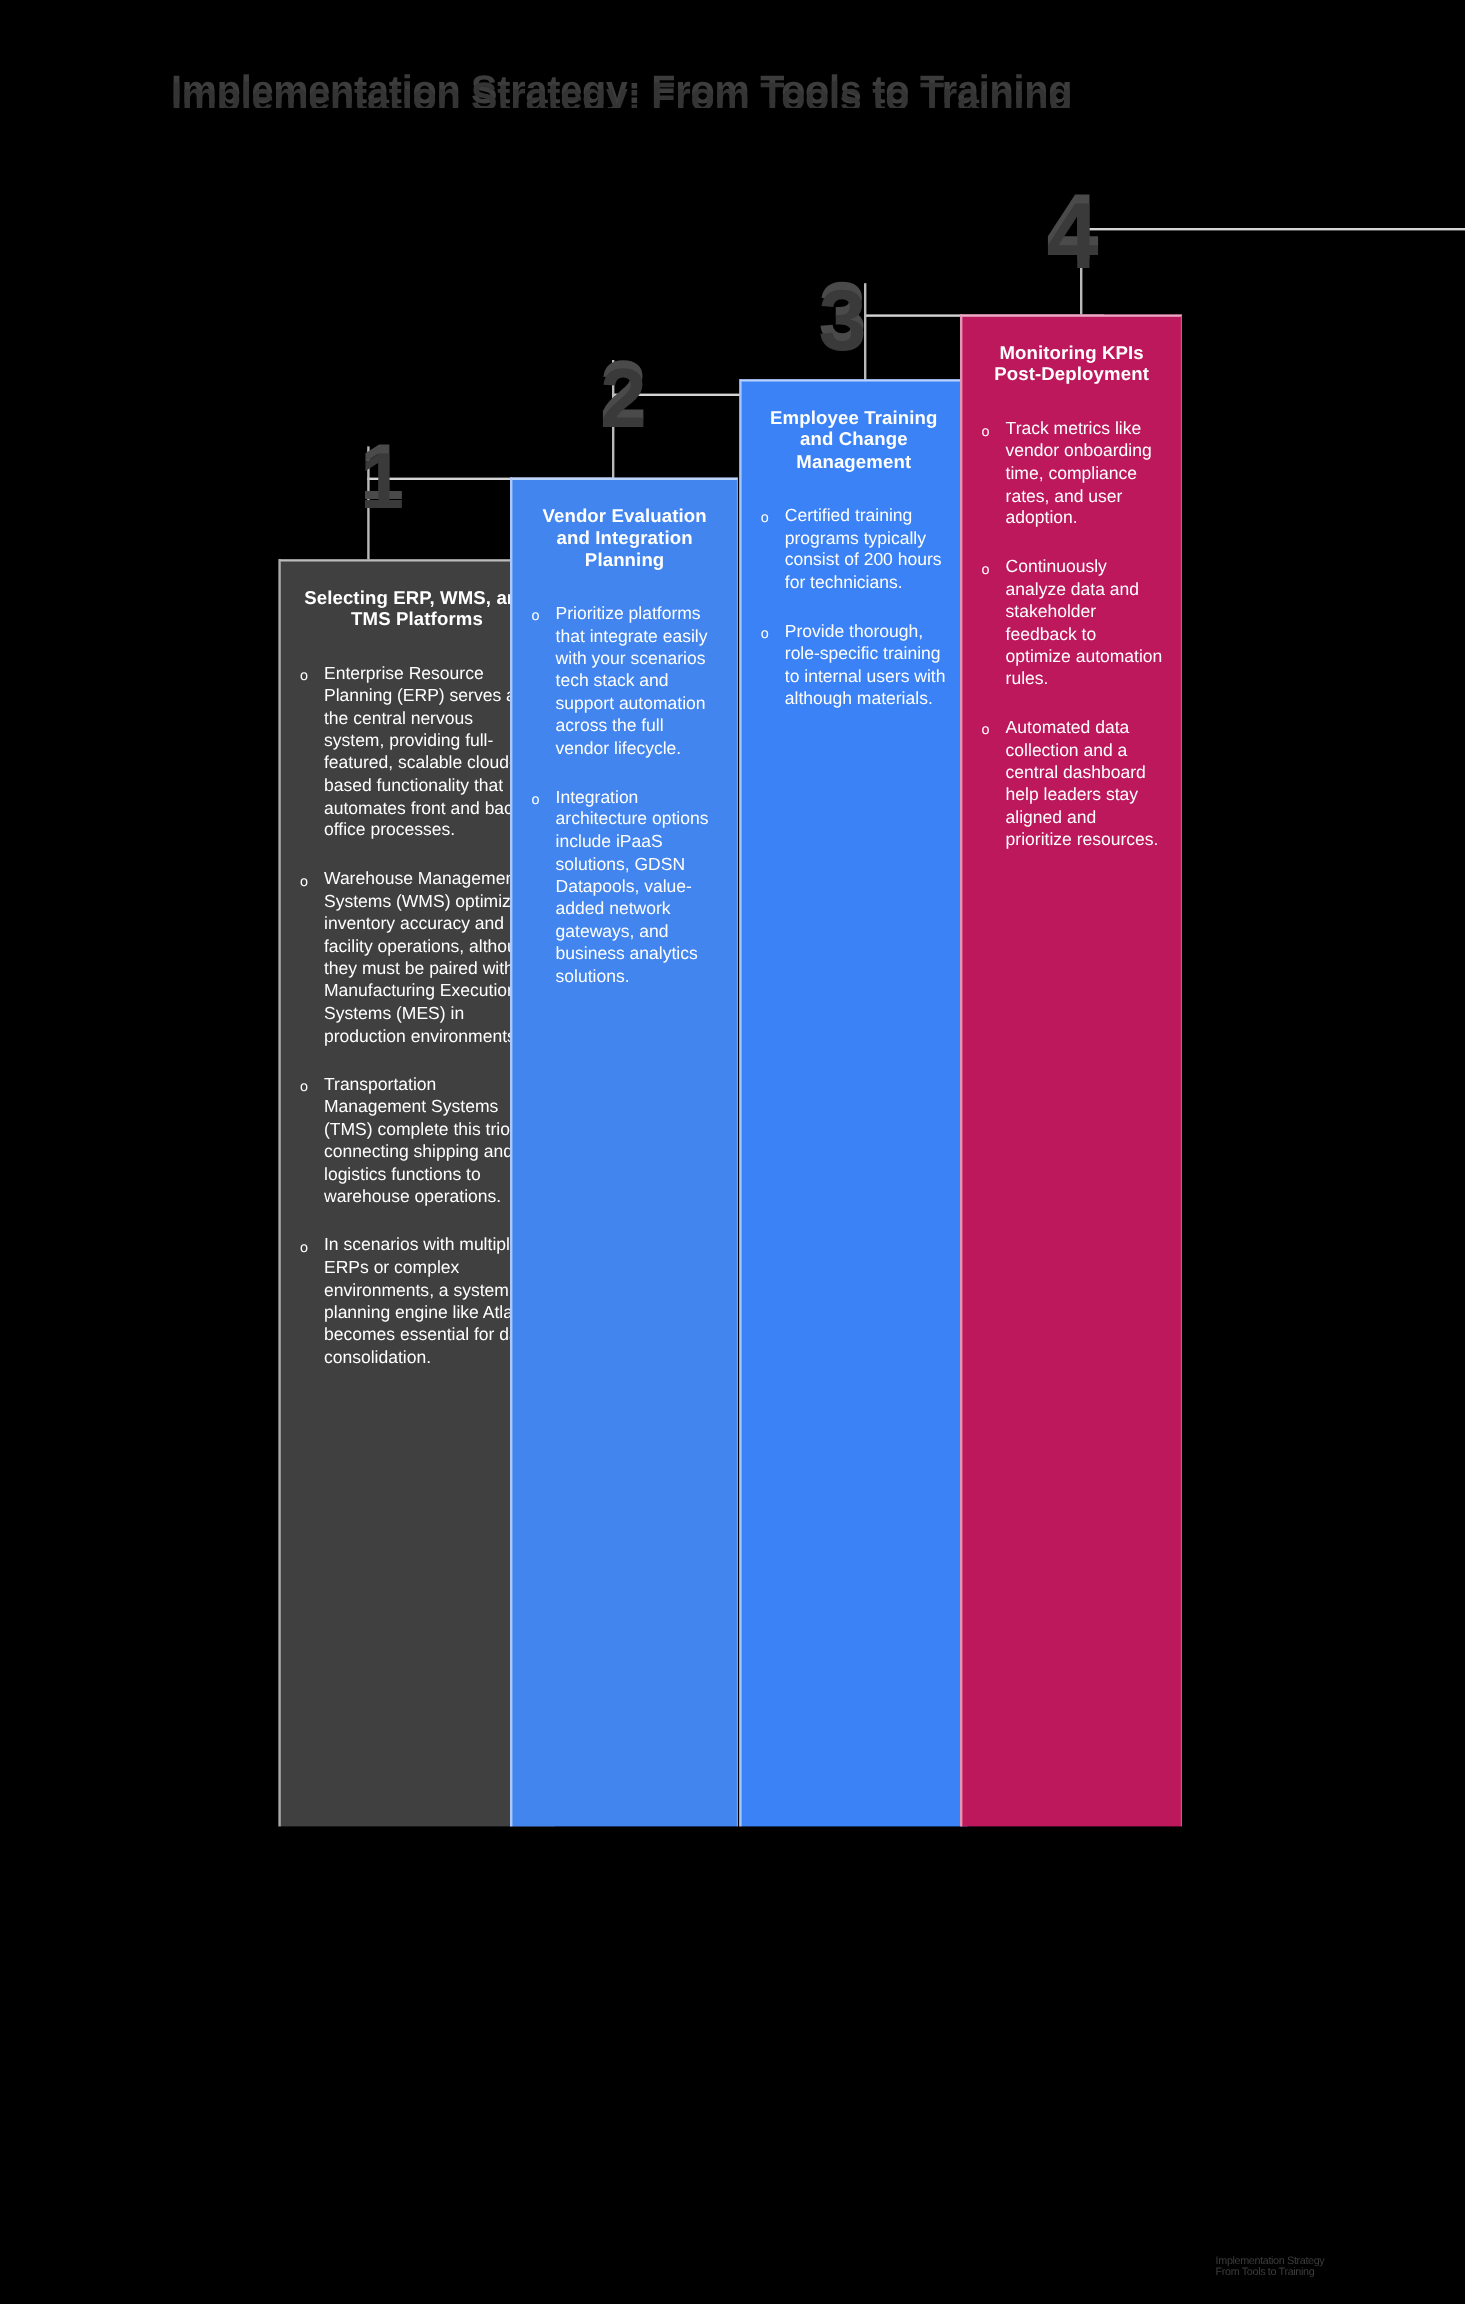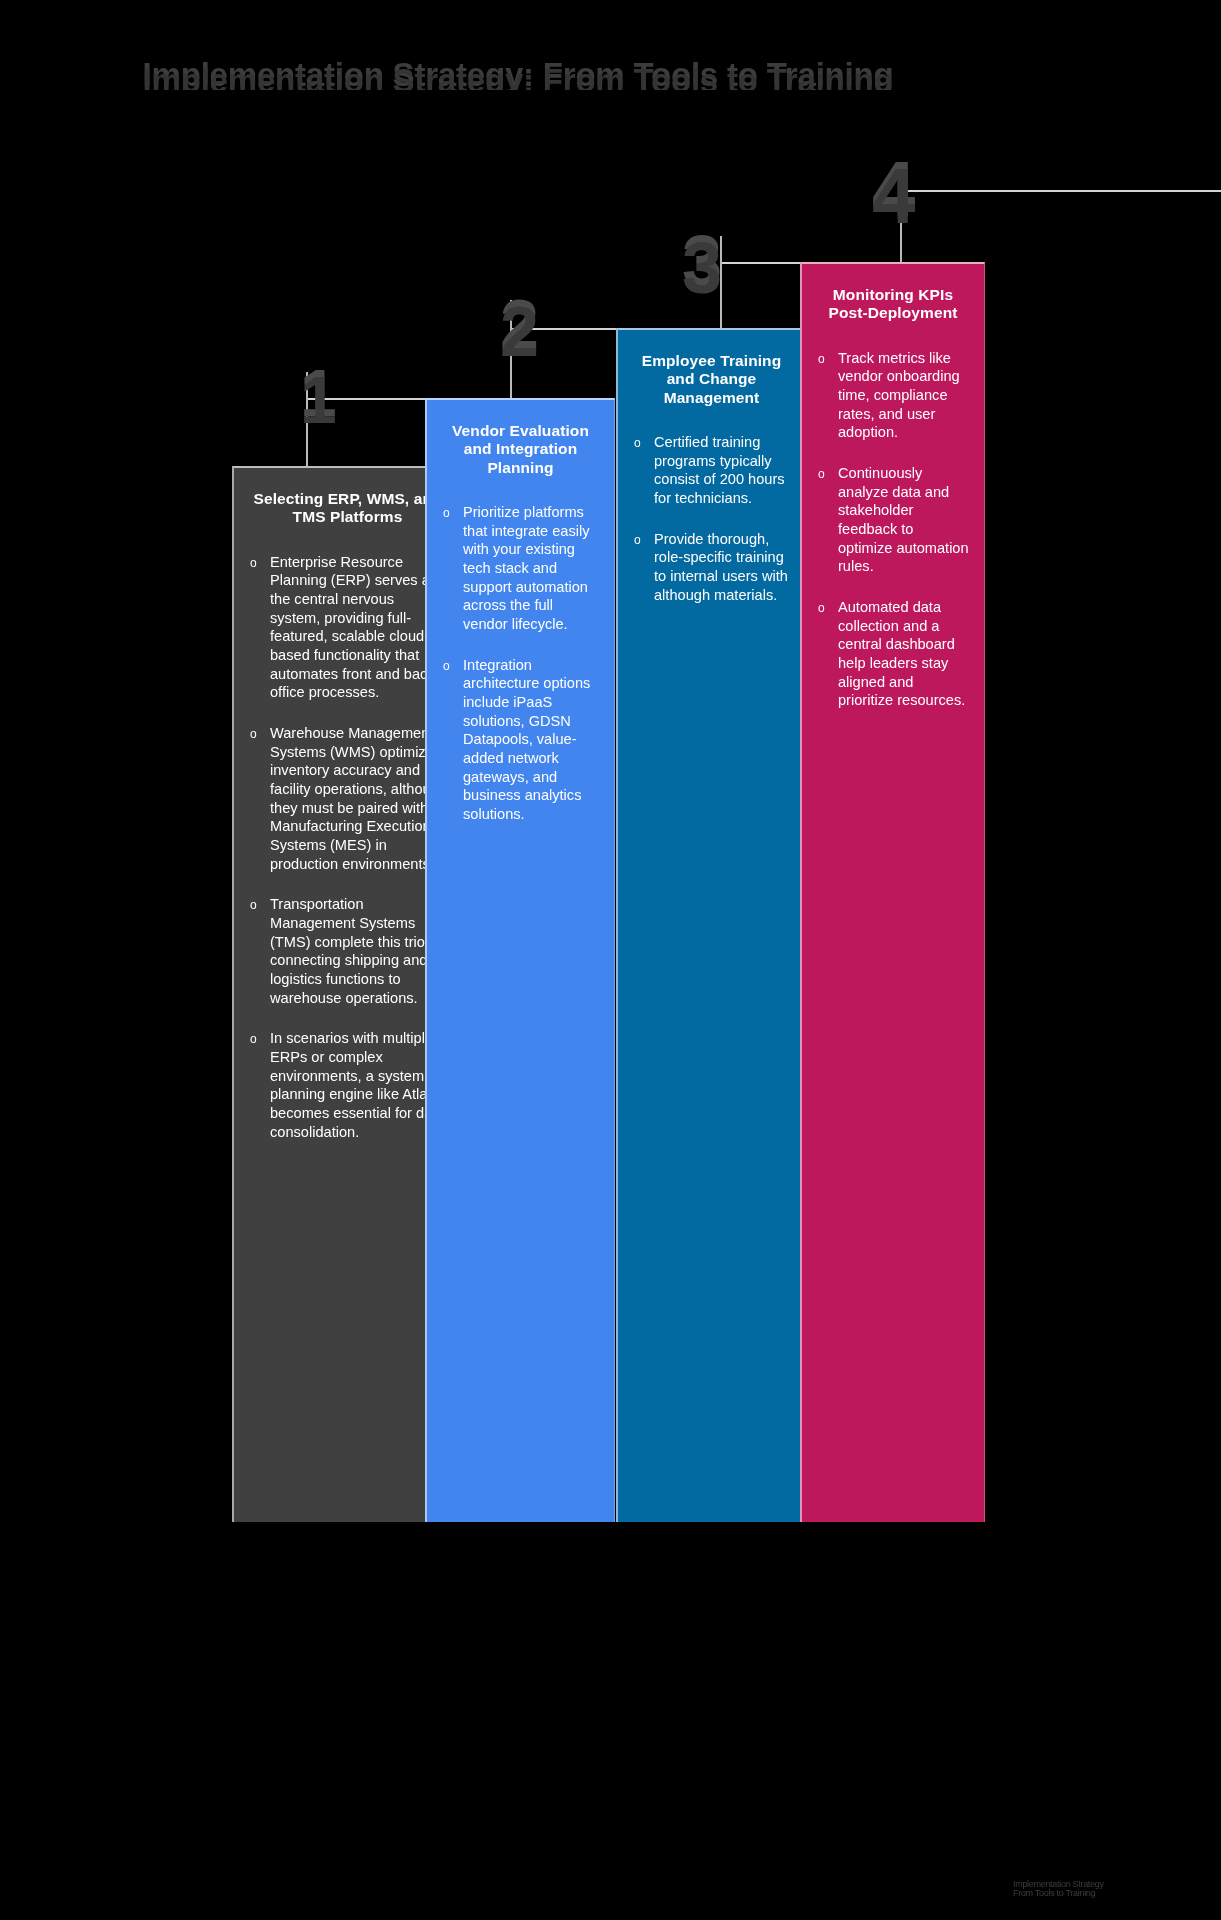--- a/index.html
+++ b/index.html
@@ -198,30 +198,30 @@
         <span>In scenarios with multiple ERPs or complex environments, a system planning engine like Atlas becomes essential for data consolidation.</span>
       </li>
     </ul>
   </div>
 
   <div class="col" style="left:425px; width:190px; top:398px; background:#4285ef;">
     <div class="col-title">Vendor Evaluation and Integration Planning</div>
     <ul class="col-list">
       <li>
         <span class="bullet-o">o</span>
-        <span>Prioritize platforms that integrate easily with your existing tech stack and support automation across the full vendor lifecycle.</span>
+        <span>Prioritize platforms that integrate easily with your scenarios tech stack and support automation across the full vendor lifecycle.</span>
       </li>
       <li>
         <span class="bullet-o">o</span>
         <span>Integration architecture options include iPaaS solutions, GDSN Datapools, value-added network gateways, and business analytics solutions.</span>
       </li>
     </ul>
   </div>
 
-  <div class="col" style="left:616px; width:190px; top:328px; background:#0369a1;">
+  <div class="col" style="left:616px; width:190px; top:316px; background:#3b82f6;">
     <div class="col-title">Employee Training and Change Management</div>
     <ul class="col-list">
       <li>
         <span class="bullet-o">o</span>
         <span>Certified training programs typically consist of 200 hours for technicians.</span>
       </li>
       <li>
         <span class="bullet-o">o</span>
         <span>Provide thorough, role-specific training to internal users with although materials.</span>
       </li>

